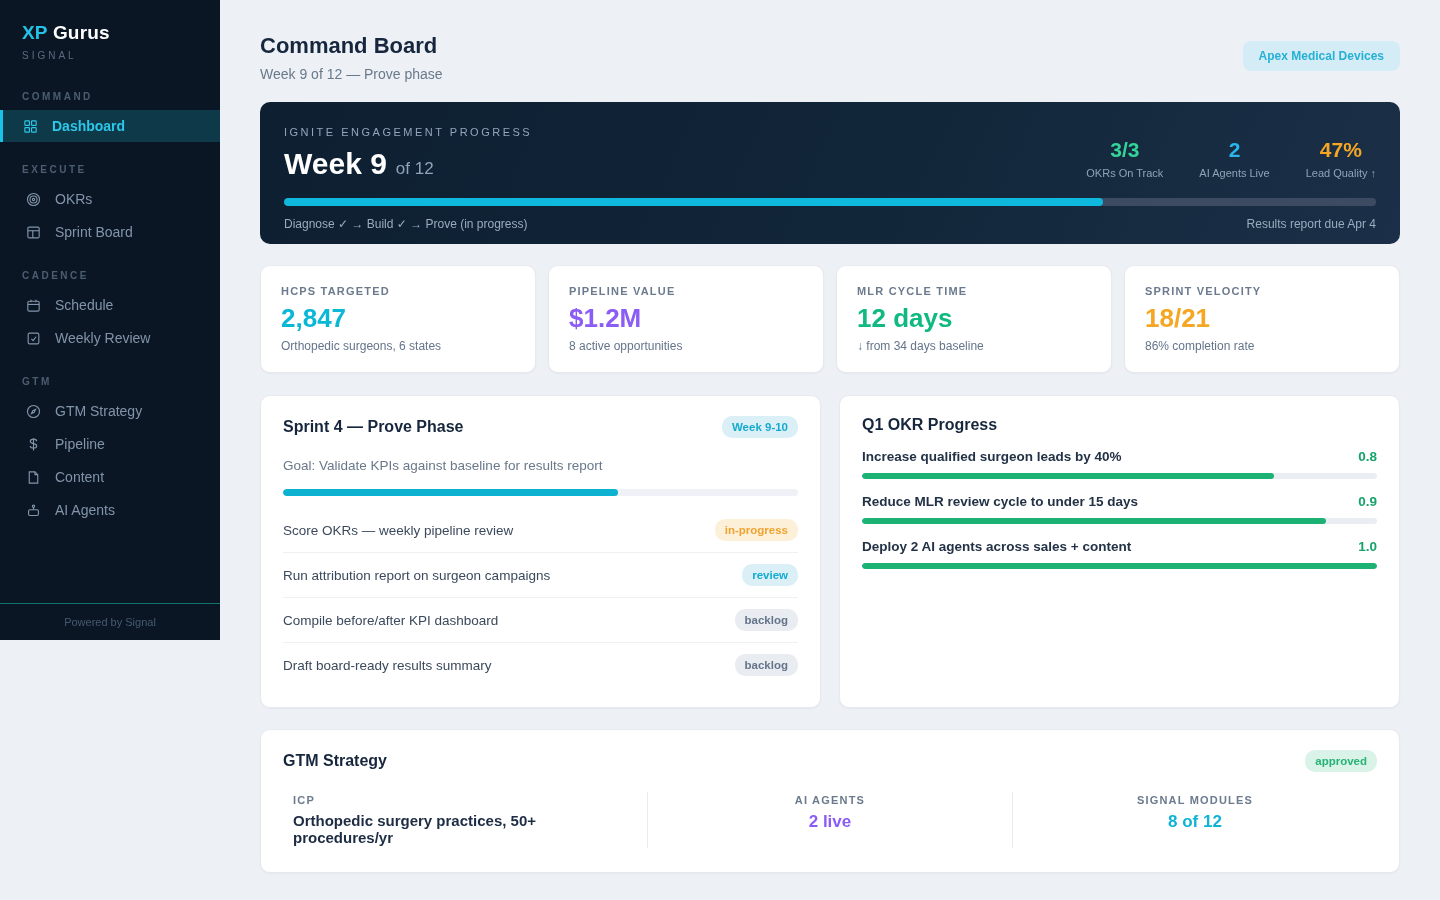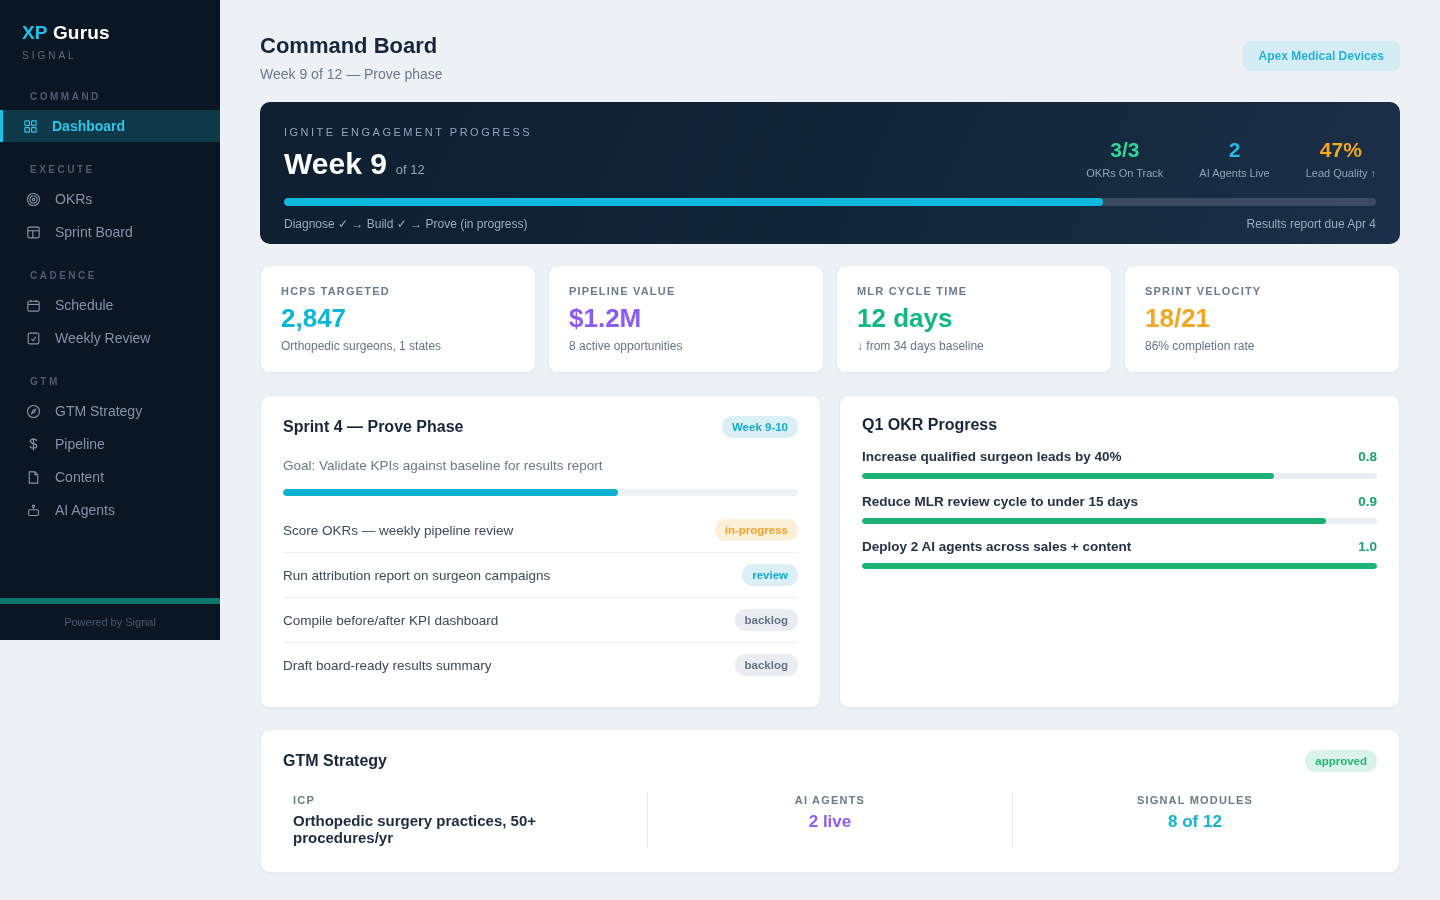--- a/index.html
+++ b/index.html
@@ -17,36 +17,36 @@
     width: 220px; min-width: 220px; height: 640px;
     background: #0b1624;
     display: flex; flex-direction: column;
   }
   .logo { padding: 22px 22px 0 22px; font-size: 19px; font-weight: 700; letter-spacing: .2px; }
   .logo-xp { color: #22c3e6; }
   .logo-rest { color: #ffffff; }
   .tagline { padding: 6px 22px 0 22px; font-size: 10px; letter-spacing: 3px; color: #5b6b80; }
   .nav { flex: 1; margin-top: 8px; }
   .nav-section-label {
-    margin: 22px 0 8px 8px; padding: 0 22px;
+    margin: 22px 0 8px 0; padding: 0 22px;
     font-size: 10px; letter-spacing: 2.5px; color: #4c5d72; font-weight: 600;
   }
   .nav-item {
     height: 32px; display: flex; align-items: center; gap: 13px;
     padding-left: 22px; font-size: 14px; color: #8294aa;
     cursor: pointer; border-left: 3px solid transparent; margin: 1px 0;
   }
   .nav-item .nicon { width: 17px; height: 17px; display: inline-flex; }
   .nav-item .nicon svg { width: 17px; height: 17px; stroke: currentColor; fill: none; stroke-width: 1.6; }
   .nav-item.active {
     background: #0d3948; color: #2cc7ea; font-weight: 700;
     border-left: 3px solid #19c2e6; padding-left: 19px;
   }
   .sidebar-footer {
-    border-top: 6px solid #0f766e; padding: 12px 0; text-align: center;
+    border-top: 1px solid #0f766e; padding: 12px 0; text-align: center;
     font-size: 11px; color: #475a70;
   }
 
   
   .main { flex: 1; padding: 33px 40px 0 40px; overflow: hidden; }
   .header-row { display: flex; justify-content: space-between; align-items: flex-start; }
   .page-title { font-size: 22px; font-weight: 700; color: #16263d; }
   .page-subtitle { margin-top: 7px; font-size: 14px; color: #69788a; }
   .client-badge {
     margin-top: 8px; background: #d3ecf5; color: #27b0d6;
@@ -57,21 +57,21 @@
   
   .hero {
     margin-top: 20px; height: 142px; border-radius: 10px;
     background: linear-gradient(115deg, #0d1f31 0%, #122639 55%, #1b3048 100%);
     padding: 24px 24px 16px 24px; color: #ffffff;
   }
   .hero-top { display: flex; justify-content: space-between; align-items: flex-start; }
   .hero-eyebrow { font-size: 11px; letter-spacing: 2.5px; color: #93a5ba; }
   .hero-week-row { margin-top: 9px; display: flex; align-items: baseline; gap: 9px; }
   .hero-week { font-size: 30px; font-weight: 700; color: #ffffff; }
-  .hero-week-suffix { font-size: 13px; color: #8fa3b8; }
+  .hero-week-suffix { font-size: 17px; color: #8fa3b8; }
   .hero-stats { display: flex; gap: 36px; margin-top: 12px; }
   .hero-stat { text-align: center; }
   .hero-stat-value { font-size: 21px; font-weight: 700; }
   .hero-stat-label { margin-top: 5px; font-size: 11px; color: #8fa3b8; }
   .hero-bar { margin-top: 17px; height: 8px; border-radius: 4px; background: #3c4b61; overflow: hidden; }
   .hero-bar-fill { height: 100%; border-radius: 4px; background: #0fb9dd; }
   .hero-bottom { margin-top: 11px; display: flex; justify-content: space-between; font-size: 12px; color: #9aabbe; }
 
   
   .card {
@@ -274,21 +274,21 @@
       <div class="hero-bottom">
         <span>Diagnose ✓ → Build ✓ → Prove (in progress)</span>
         <span>Results report due Apr 4</span>
       </div>
     </section>
 
     <div class="stat-grid">
       <div class="card stat-card">
         <div class="stat-label">HCPS TARGETED</div>
         <div class="stat-value" style="color: rgb(11, 183, 214);">2,847</div>
-        <div class="stat-caption">Orthopedic surgeons, 1 states</div>
+        <div class="stat-caption">Orthopedic surgeons, 6 states</div>
       </div>
       <div class="card stat-card">
         <div class="stat-label">PIPELINE VALUE</div>
         <div class="stat-value" style="color: rgb(139, 92, 246);">$1.2M</div>
         <div class="stat-caption">8 active opportunities</div>
       </div>
       <div class="card stat-card">
         <div class="stat-label">MLR CYCLE TIME</div>
         <div class="stat-value" style="color: rgb(16, 185, 129);">12 days</div>
         <div class="stat-caption">↓ from 34 days baseline</div>

